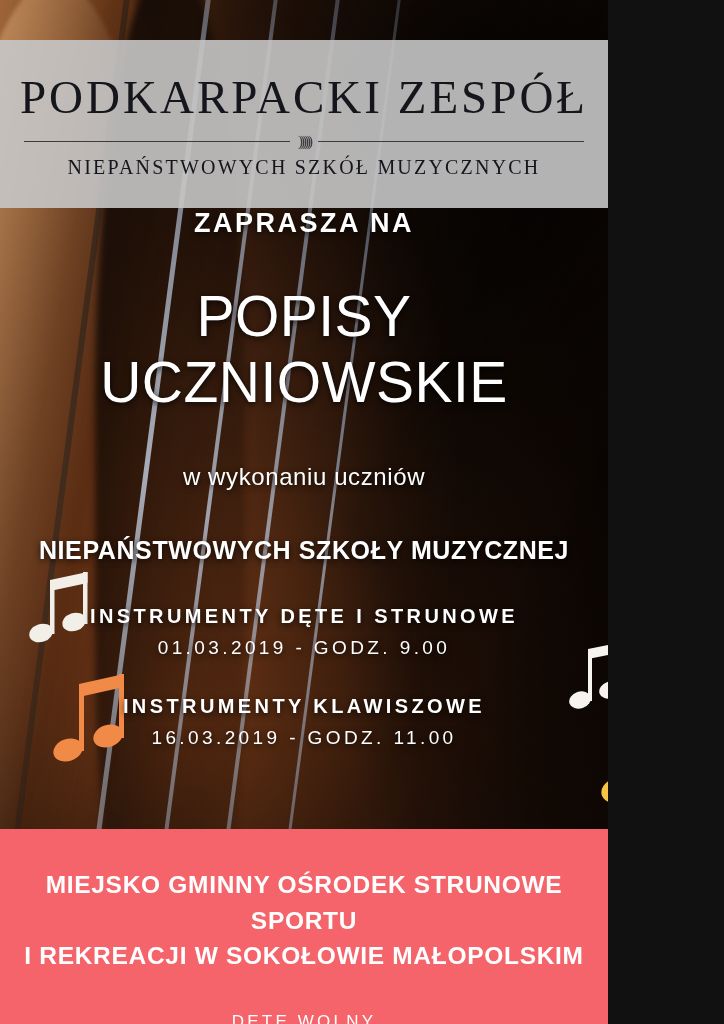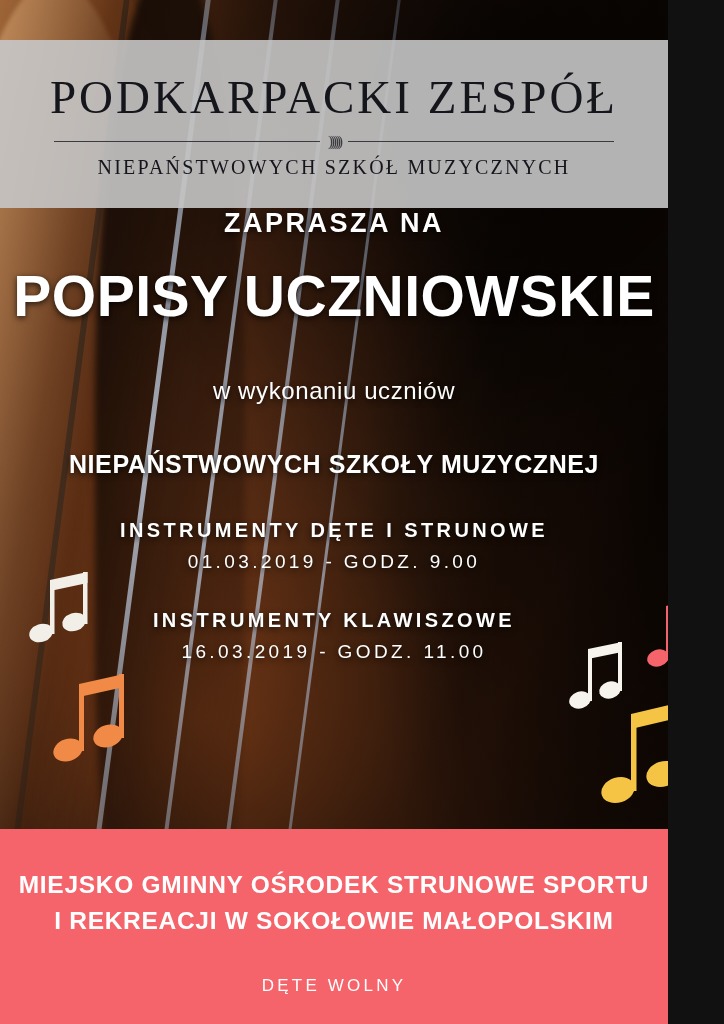--- a/index.html
+++ b/index.html
@@ -2,21 +2,21 @@
 <html><head>
 <meta charset="utf-8">
 <style>
   html, body {
     margin: 0;
     padding: 0;
     background: #111;
   }
   .poster {
     position: relative;
-    width: 668px;
+    width: 608px;
     height: 1024px;
     overflow: hidden;
     font-family: "Liberation Sans", sans-serif;
     background: #2a1608;
   }
 
   
   .bg {
     position: absolute;
     inset: 0;
@@ -137,23 +137,23 @@
     text-align: center;
     color: #ffffff;
     text-shadow: 0 2px 6px rgba(0,0,0,0.75);
   }
   .invite {
     font-size: 27px;
     font-weight: 700;
     letter-spacing: 2.5px;
   }
   .headline {
-    margin-top: 24px;
+    margin-top: 44px;
     font-size: 57px;
-    font-weight: 700;
+    font-weight: 400;
     letter-spacing: 0.5px;
   }
   .performed {
     margin-top: 48px;
     font-size: 24px;
     font-weight: 400;
     letter-spacing: 0.6px;
   }
   .school {
     margin-top: 42px;

